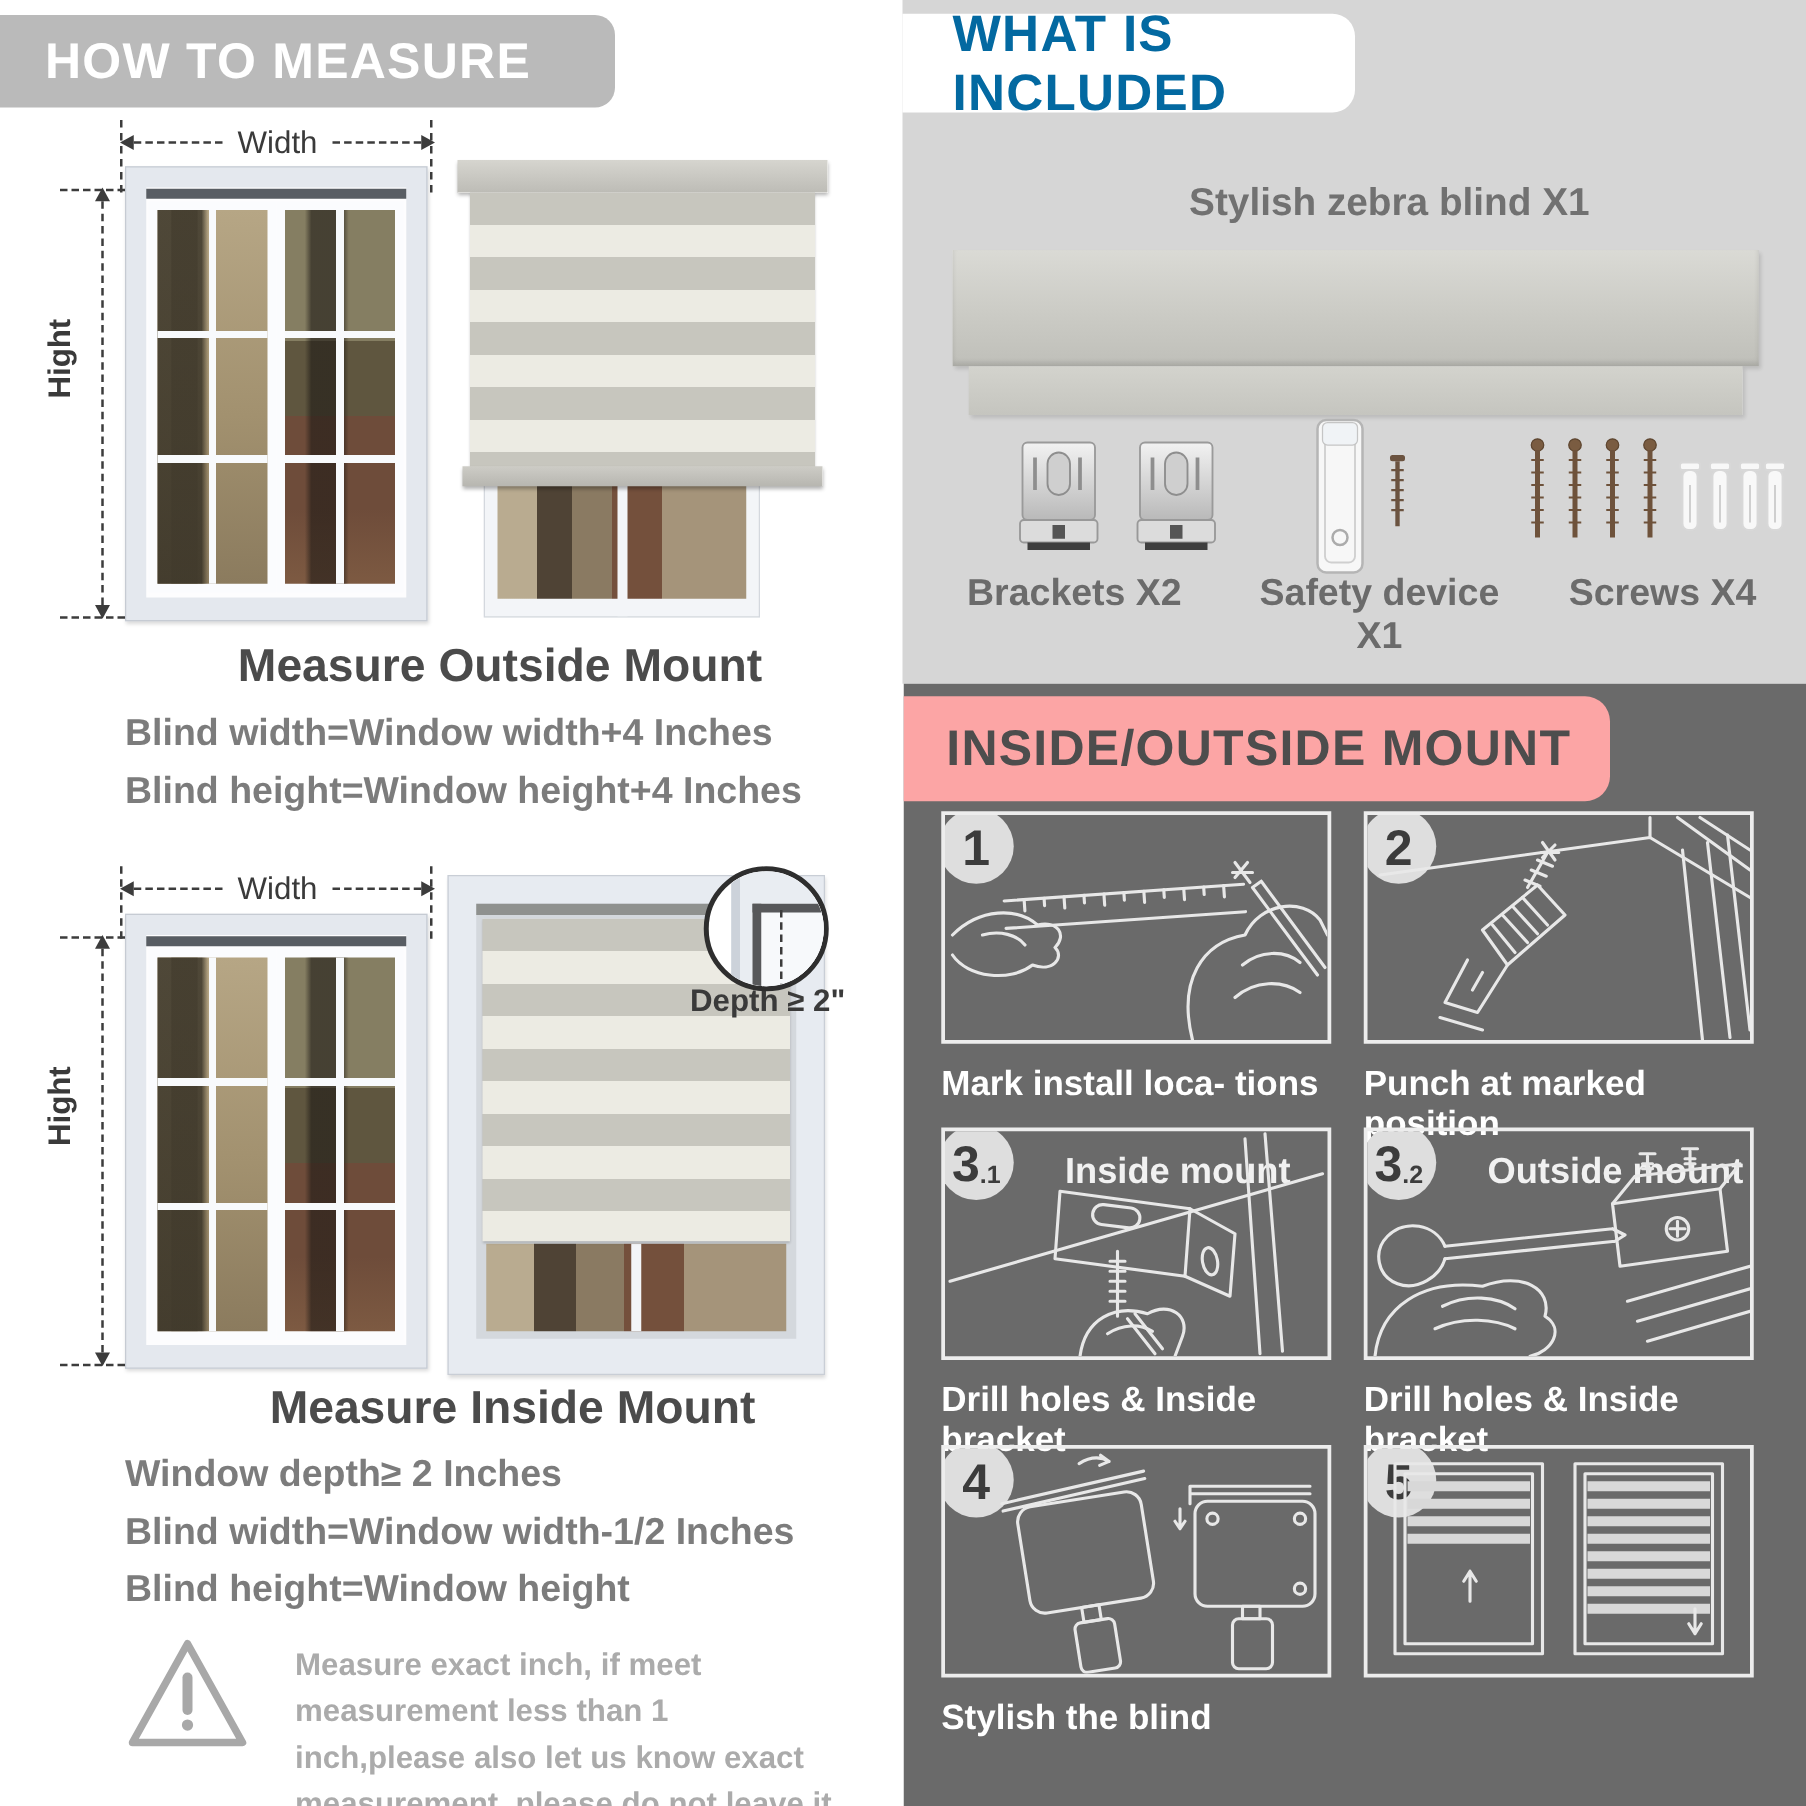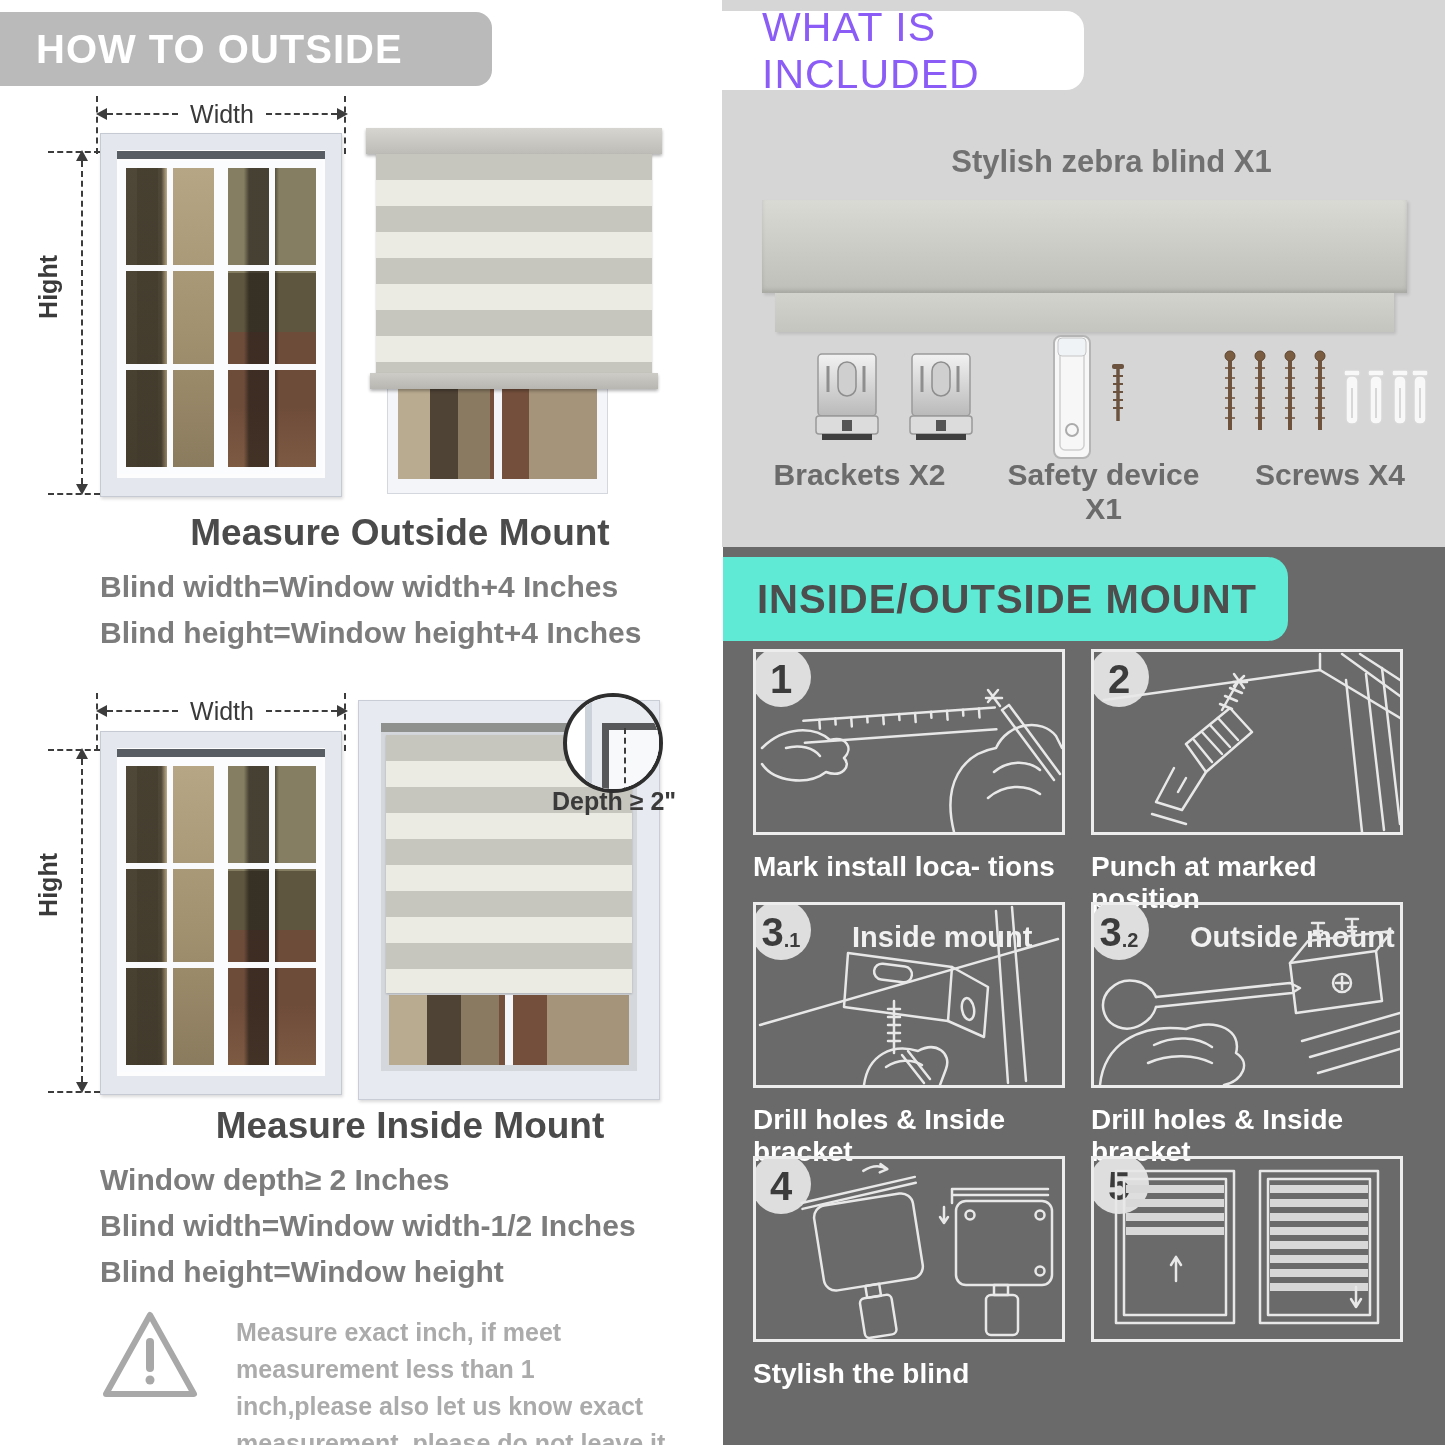--- a/index.html
+++ b/index.html
@@ -73,53 +73,53 @@
   .depth-lbl{font-size:25px;font-weight:bold;color:#3a3a3a;white-space:nowrap;}
 
   
   .warning{left:100px;top:1308px;width:570px;display:flex;align-items:flex-start;}
   .warning p{margin:6px 0 0 36px;font-size:25px;font-weight:bold;color:#ababab;line-height:37px;width:430px;}
 
   
   .included{left:722px;top:0;width:723px;height:547px;background:#d6d6d6;}
   .wii-bar{position:absolute;left:0;top:11px;width:362px;height:79px;background:#ffffff;border-radius:0 18px 18px 0;
            display:flex;align-items:center;padding-left:40px;box-sizing:border-box;}
-  .wii-bar span{font-size:41px;font-weight:normal;color:#8b5cf6;letter-spacing:1px;}
+  .wii-bar span{font-size:41px;font-weight:bold;color:#0369a1;letter-spacing:1px;}
   .blind-label{position:absolute;left:0;top:144px;width:100%;text-align:center;font-size:31px;font-weight:bold;color:#717171;margin-left:28px;}
   .rail-main{position:absolute;left:40px;top:200px;width:645px;height:93px;
              background:linear-gradient(180deg,#dadad5 0%,#cbcbc5 55%,#bfbfb9 100%);
              box-shadow:inset 0 -3px 4px rgba(0,0,0,.12), 2px 2px 3px rgba(0,0,0,.12);}
   .rail-sub{position:absolute;left:53px;top:293px;width:619px;height:39px;
             background:linear-gradient(180deg,#d3d3cd,#c5c5bf);box-shadow:2px 2px 3px rgba(0,0,0,.12);}
   .item-label{position:absolute;top:458px;font-size:30px;font-weight:bold;color:#6b6b6b;text-align:center;}
 
   
   .mount{left:723px;top:547px;width:722px;height:898px;background:#6a6a6a;}
-  .mount-bar{position:absolute;left:0;top:10px;width:565px;height:84px;background:#5eead4;border-radius:0 20px 20px 0;
+  .mount-bar{position:absolute;left:0;top:10px;width:565px;height:84px;background:#fca5a5;border-radius:0 20px 20px 0;
              display:flex;align-items:center;padding-left:34px;box-sizing:border-box;}
   .mount-bar span{font-size:40px;font-weight:bold;color:#4d4d4d;letter-spacing:1px;}
   .step{position:absolute;width:312px;}
   .panel{position:relative;width:312px;height:186px;border:3px solid #ededed;box-sizing:border-box;overflow:hidden;}
   .badge{position:absolute;left:-5px;top:-5px;width:60px;height:60px;border-radius:50%;background:#dedede;
          display:flex;align-items:flex-end;justify-content:center;padding-bottom:8px;box-sizing:border-box;}
   .badge .n{font-size:40px;font-weight:bold;color:#3c3c3c;line-height:40px;}
   .badge .s{font-size:20px;font-weight:bold;color:#3c3c3c;line-height:24px;}
   .ptitle{position:absolute;left:96px;top:16px;font-size:29px;font-weight:bold;color:#f1f1f1;}
   .caption{margin-top:16px;font-size:28px;font-weight:bold;color:#ffffff;}
   .art{position:absolute;inset:0;}
   .art path,.art rect,.art circle,.art ellipse,.art line{fill:none;stroke:#e8e8e8;stroke-width:2.5;stroke-linecap:round;stroke-linejoin:round;}
   .art .fillstripe{fill:#d8d8d8;stroke:none;}
 </style>
 </head>
 <body>
 
 <div class="canvas">
 
   <div class="abs htm-bar">
-    <span>HOW TO OUTSIDE</span>
+    <span>HOW TO MEASURE</span>
   </div>
 
   <div class="abs" style="left:96px;top:104px;width:252px;height:20px;">
     <div class="dim-w">
       <span class="ah l"></span>
       <span class="dash"></span>
       <span class="lbl">Width</span>
       <span class="dash"></span>
       <span class="ah r"></span>
     </div>

